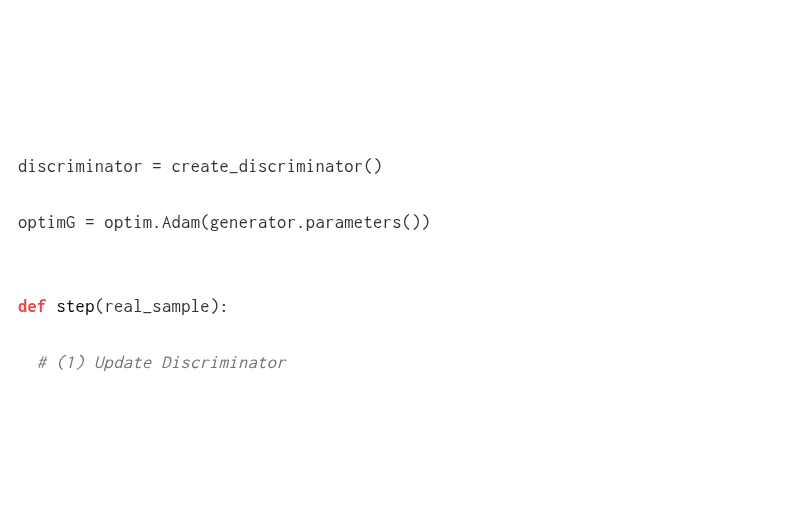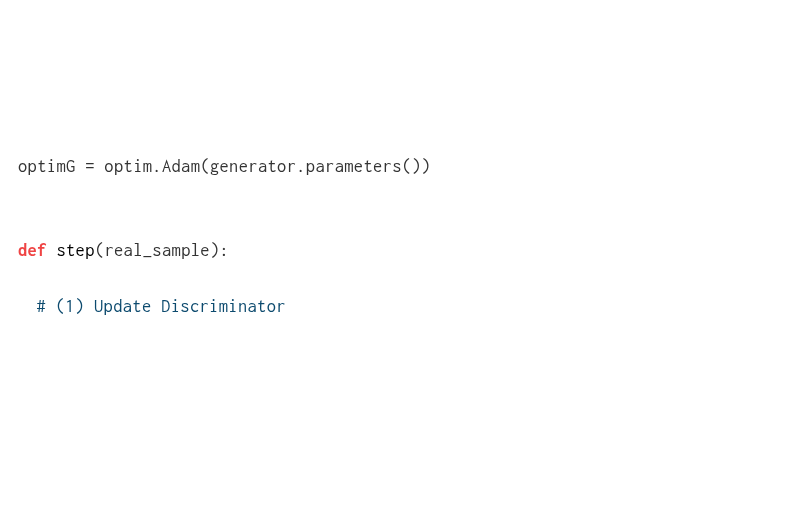--- a/index.html
+++ b/index.html
@@ -9,30 +9,31 @@
       line-height: 1.52;
       background: #ffffff;
       color: #333333;
       padding: 12px 18px;
       letter-spacing: 0.4px;
       white-space: pre;
     }
     .code-line { display: block; }
     .kw { color: #ef4444; font-weight: bold; }       
     .fn { color: #000000; }                           
-    .cm { color: #0c4a6e; }       
+    .cm { color: #737373; font-style: italic; }       
     .tx { color: #333333; }                           
     .indent { display:inline-block; width: 2ch; }
   </style>
 </head>
 <body>
 
 
 
 <div>
+<span class="code-line"><span class="tx">discriminator = create_discriminator()</span></span>
 <span class="code-line"><span class="tx">optimG = optim.Adam(generator.parameters())</span></span>
 <span class="code-line"><span class="tx"></span></span>
 <span class="code-line"><span class="kw">def</span><span class="tx"> </span><span class="fn">step</span><span class="tx">(real_sample):</span></span>
 <span class="code-line"><span class="indent"></span><span class="cm"># (1) Update Discriminator</span></span>
 
 
 
 
 
 

